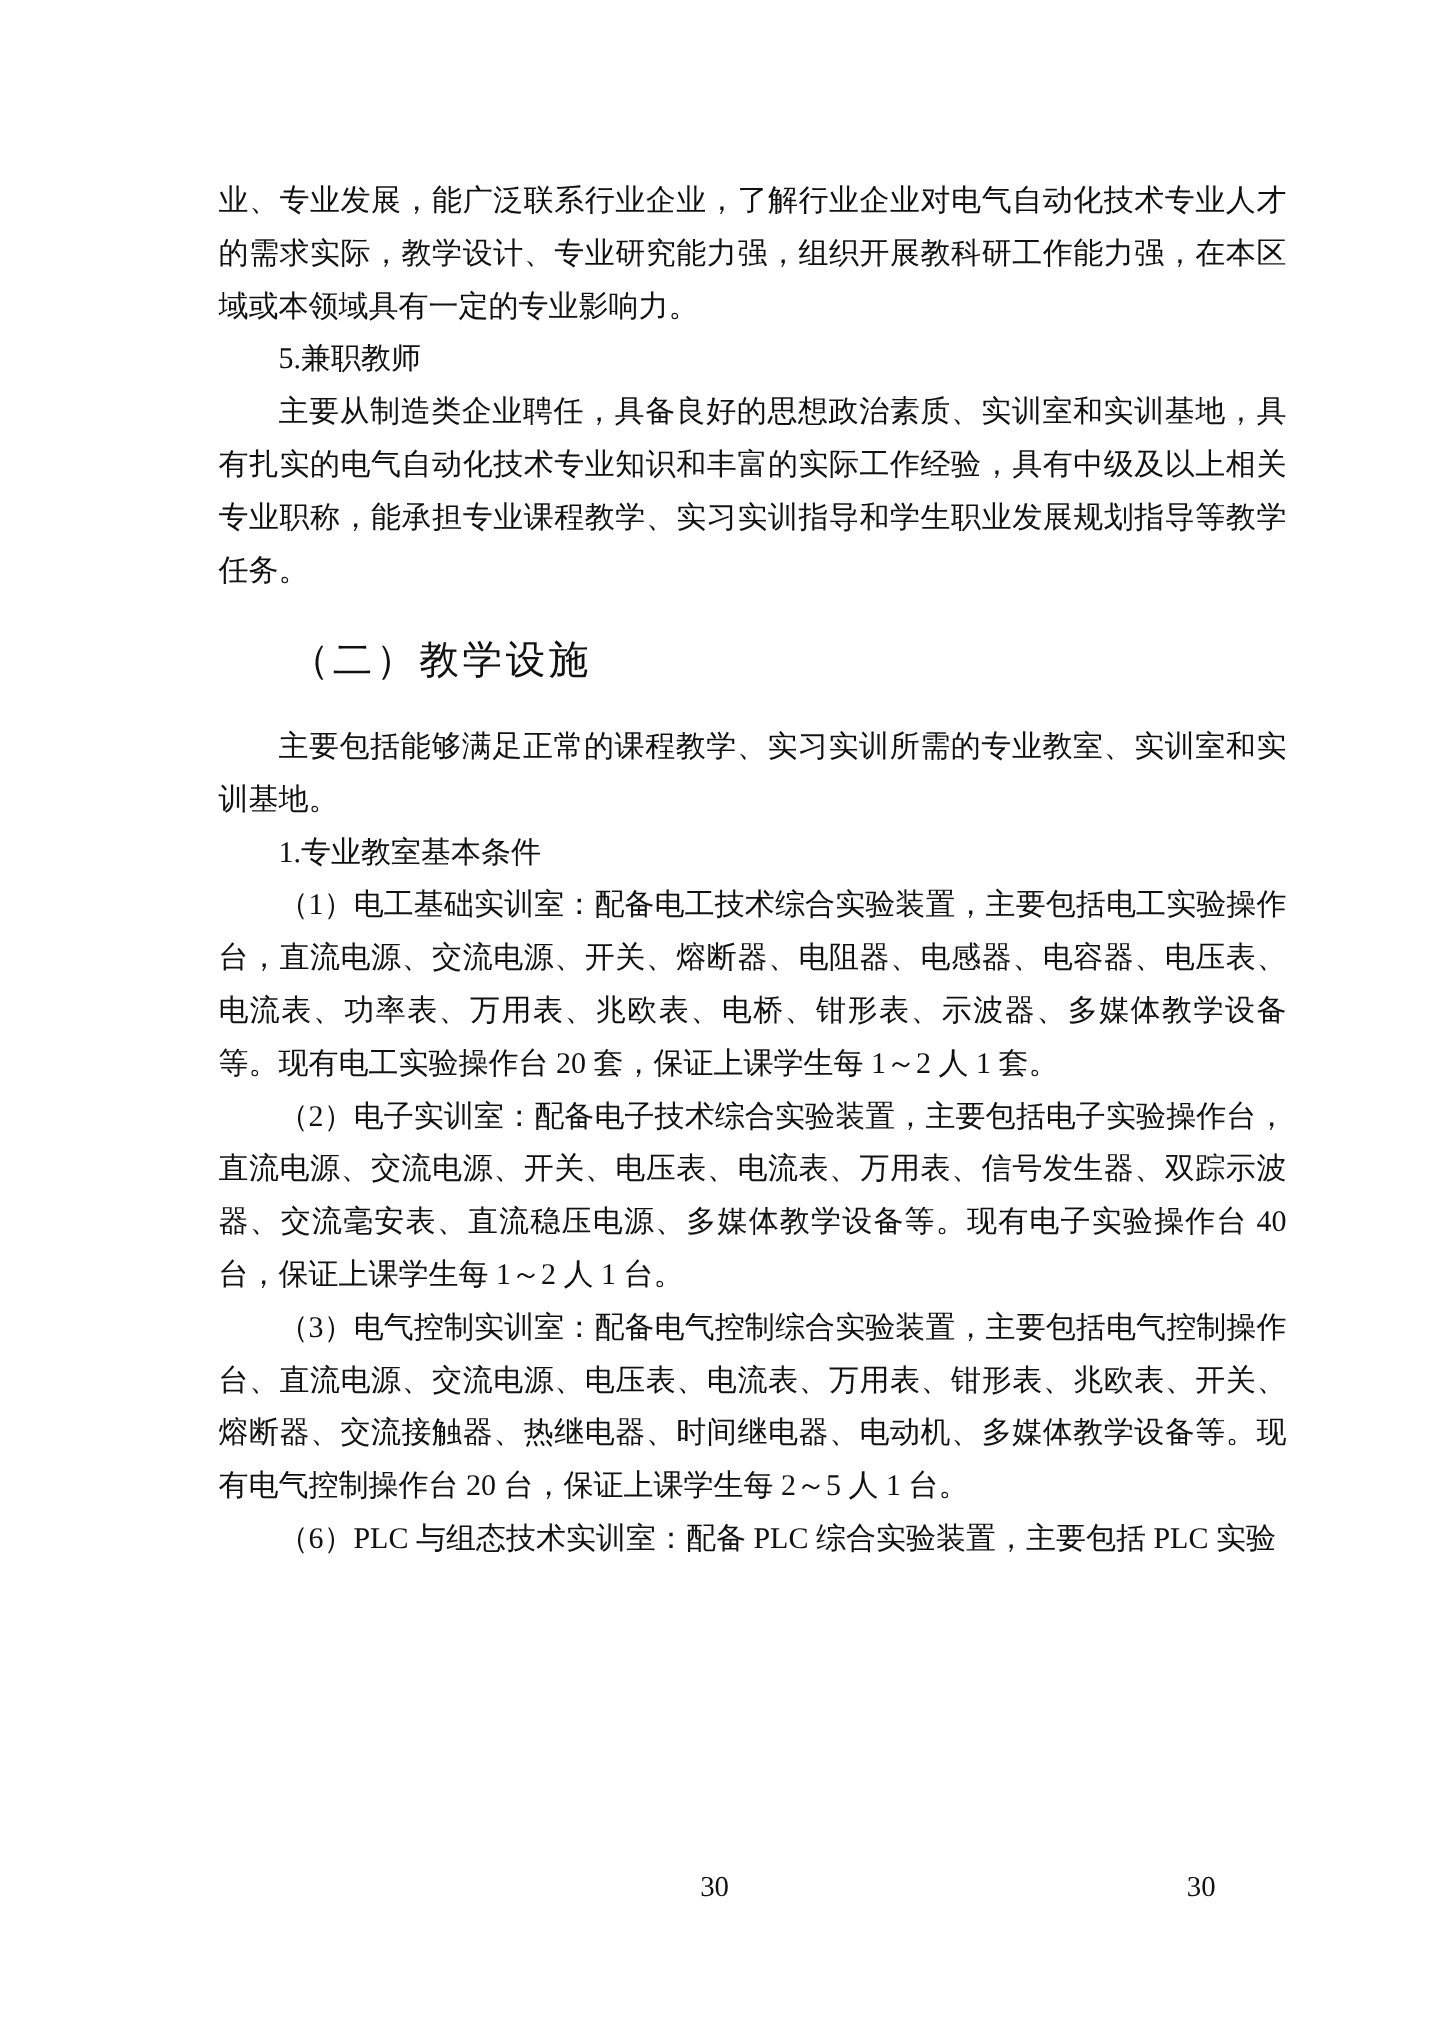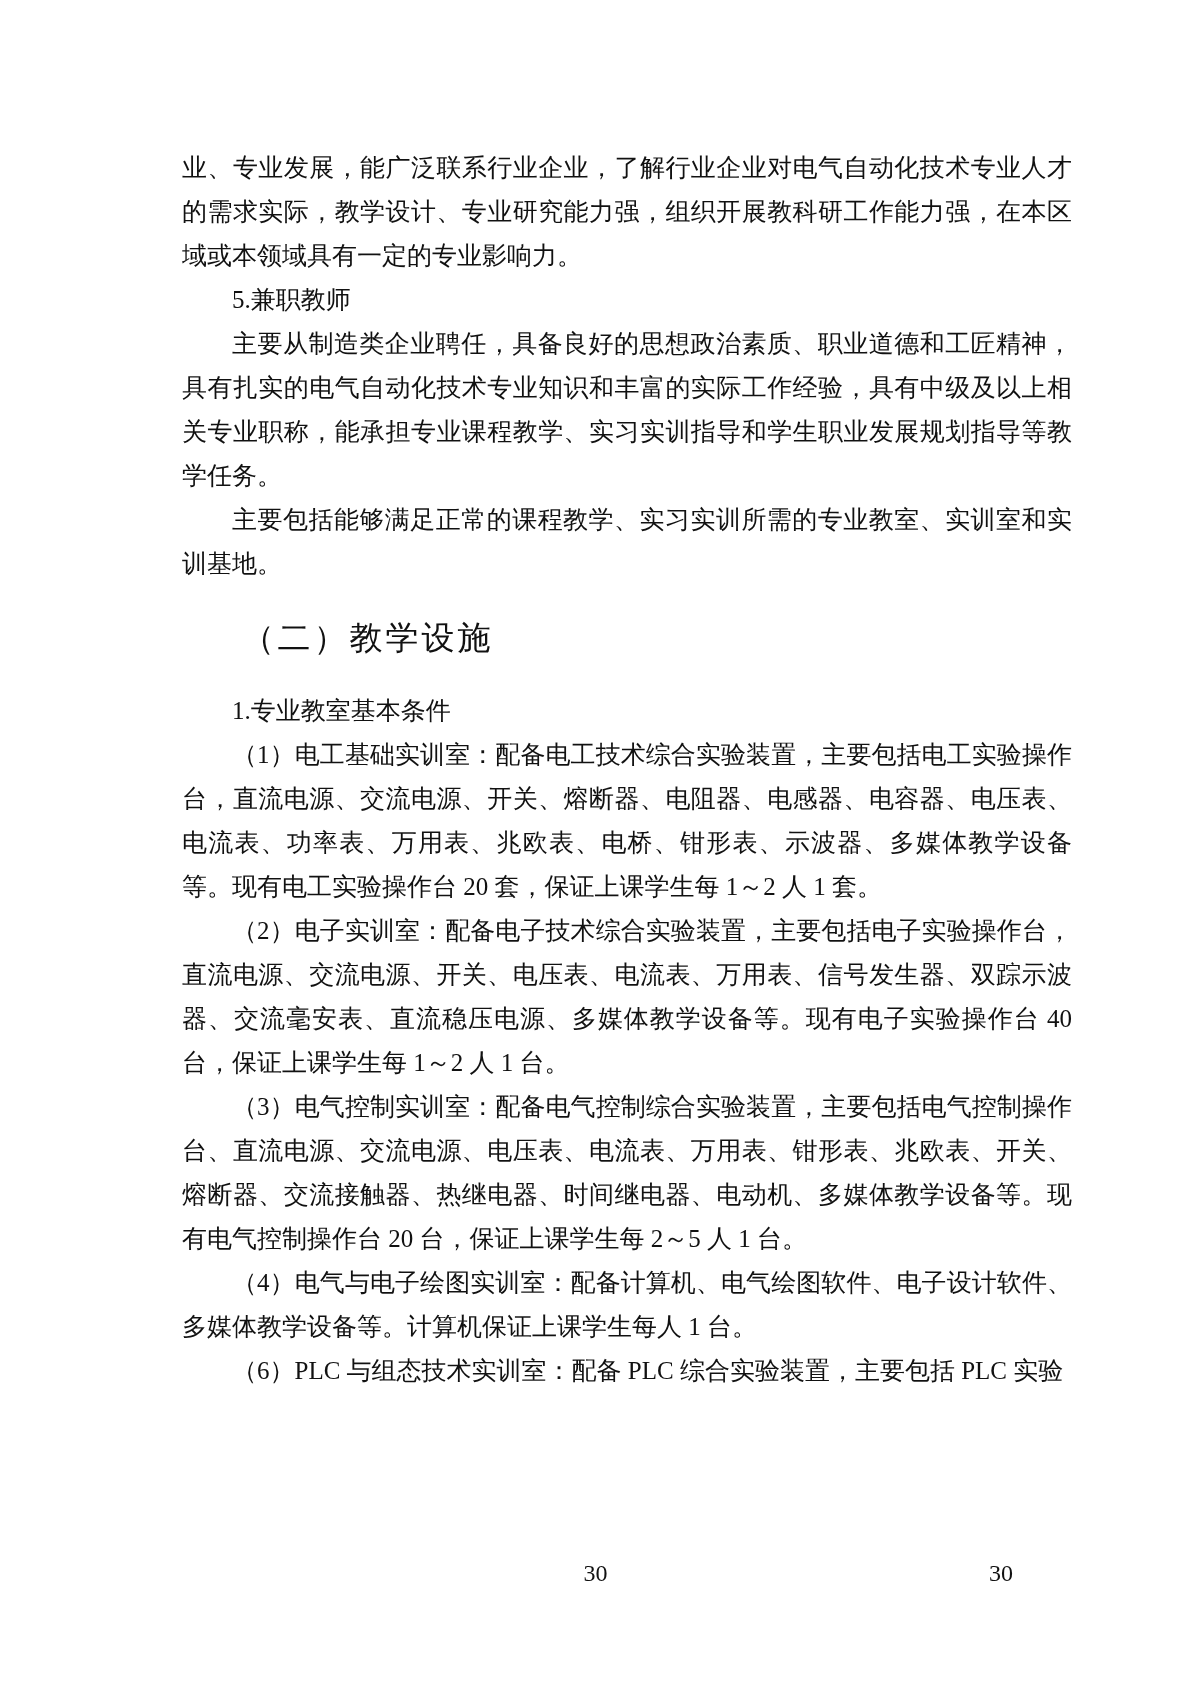--- a/index.html
+++ b/index.html
@@ -65,27 +65,26 @@
     top: 0;
   }
 </style>
 </head>
 <body>
 
 <div class="page">
   <div class="content" id="document-content">
       <p class="para continuation">业、专业发展，能广泛联系行业企业，了解行业企业对电气自动化技术专业人才的需求实际，教学设计、专业研究能力强，组织开展教科研工作能力强，在本区域或本领域具有一定的专业影响力。</p>
       <p class="para indent">5.兼职教师</p>
-      <p class="para indent">主要从制造类企业聘任，具备良好的思想政治素质、职业道德和工匠精神，具有扎实的电气自动化技术专业知识和丰富的实际工作经验，具有中级及以上相关专业职称，能承担专业课程教学、实习实训指导和学生职业发展规划指导等教学任务。</p>
+      <p class="para indent">主要从制造类企业聘任，具备良好的思想政治素质、实训室和实训基地，具有扎实的电气自动化技术专业知识和丰富的实际工作经验，具有中级及以上相关专业职称，能承担专业课程教学、实习实训指导和学生职业发展规划指导等教学任务。</p>
+      <p class="para heading">（二）教学设施</p>
       <p class="para indent">主要包括能够满足正常的课程教学、实习实训所需的专业教室、实训室和实训基地。</p>
-      <p class="para heading">（二）教学设施</p>
       <p class="para indent">1.专业教室基本条件</p>
       <p class="para indent">（1）电工基础实训室：配备电工技术综合实验装置，主要包括电工实验操作台，直流电源、交流电源、开关、熔断器、电阻器、电感器、电容器、电压表、电流表、功率表、万用表、兆欧表、电桥、钳形表、示波器、多媒体教学设备等。现有电工实验操作台 20 套，保证上课学生每 1～2 人 1 套。</p>
       <p class="para indent">（2）电子实训室：配备电子技术综合实验装置，主要包括电子实验操作台，直流电源、交流电源、开关、电压表、电流表、万用表、信号发生器、双踪示波器、交流毫安表、直流稳压电源、多媒体教学设备等。现有电子实验操作台 40 台，保证上课学生每 1～2 人 1 台。</p>
       <p class="para indent">（3）电气控制实训室：配备电气控制综合实验装置，主要包括电气控制操作台、直流电源、交流电源、电压表、电流表、万用表、钳形表、兆欧表、开关、熔断器、交流接触器、热继电器、时间继电器、电动机、多媒体教学设备等。现有电气控制操作台 20 台，保证上课学生每 2～5 人 1 台。</p>
-      <p class="para indent">（4）电气与电子绘图实训室：配备计算机、电气绘图软件、电子设计软件、多媒体教学设备等。计算机保证上课学生每人 1 台。</p>
       <p class="para indent">（6）PLC 与组态技术实训室：配备 PLC 综合实验装置，主要包括 PLC 实验</p>
     </div>
   <div class="footer">
     <span class="pn-center">30</span>
     <span class="pn-right">30</span>
   </div>
 </div>
 
 </body></html>

